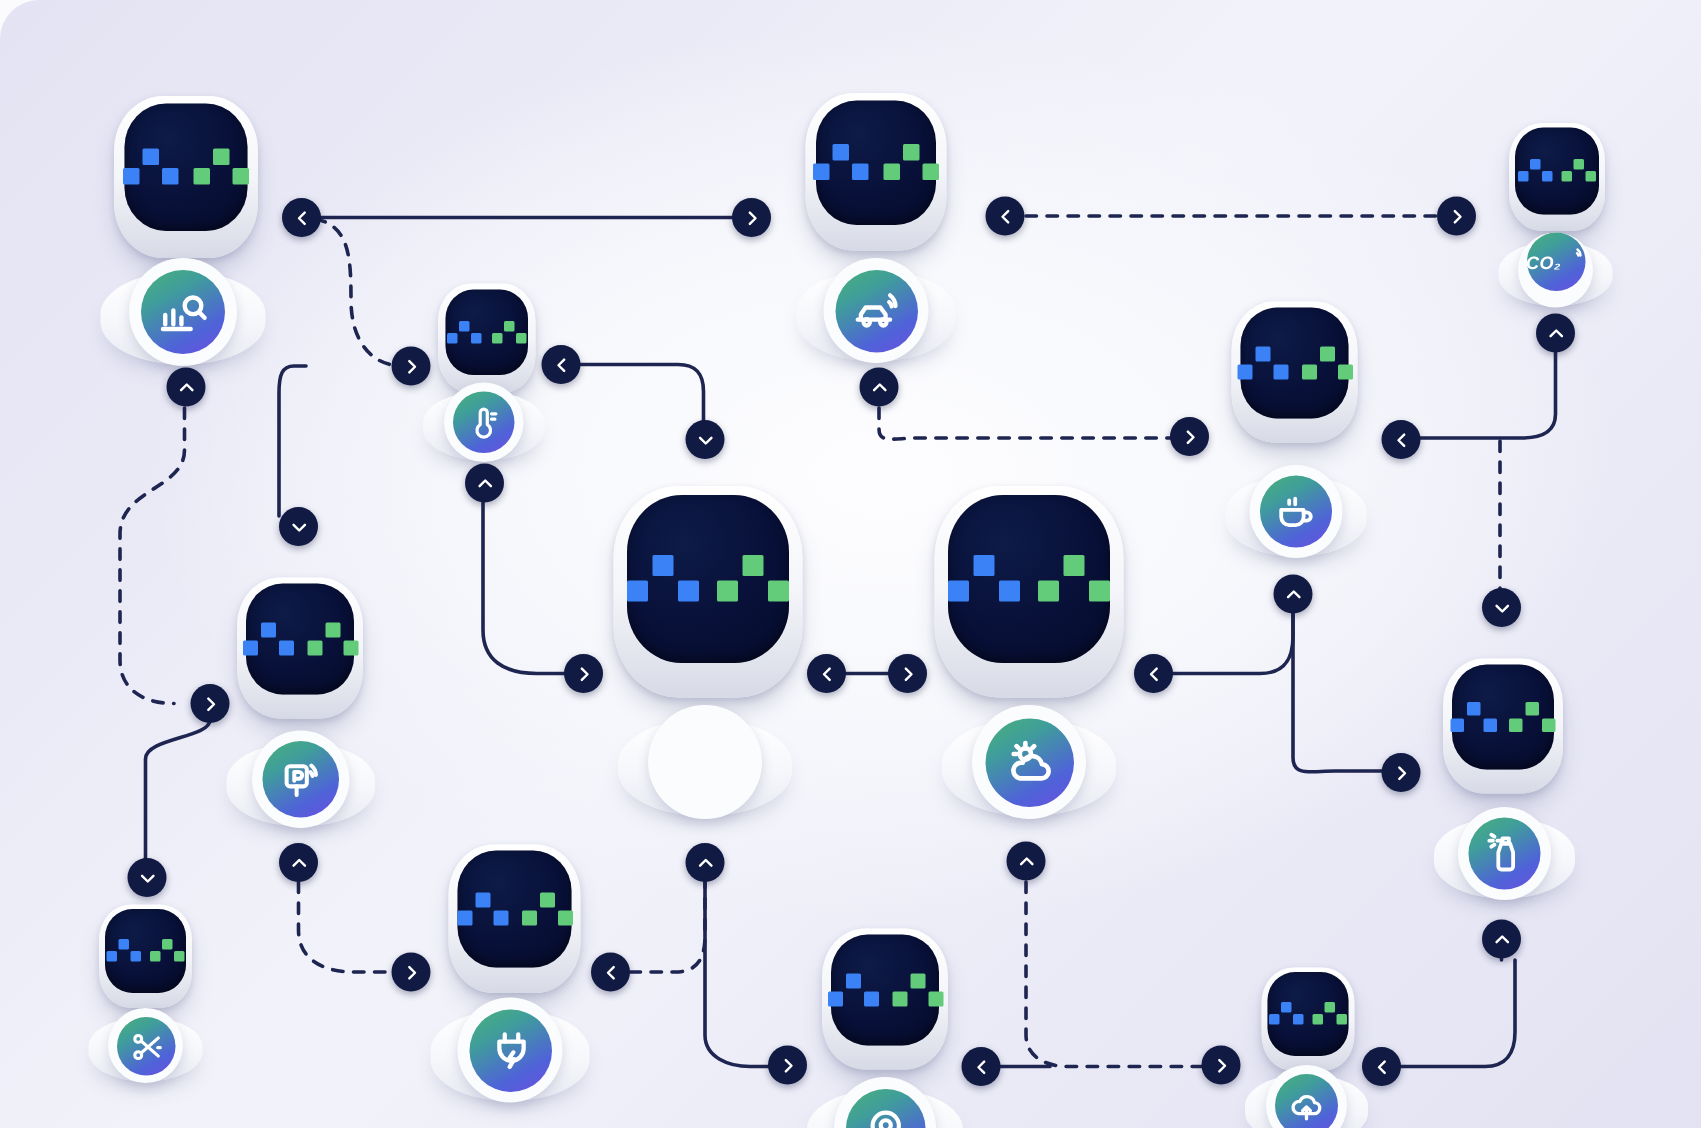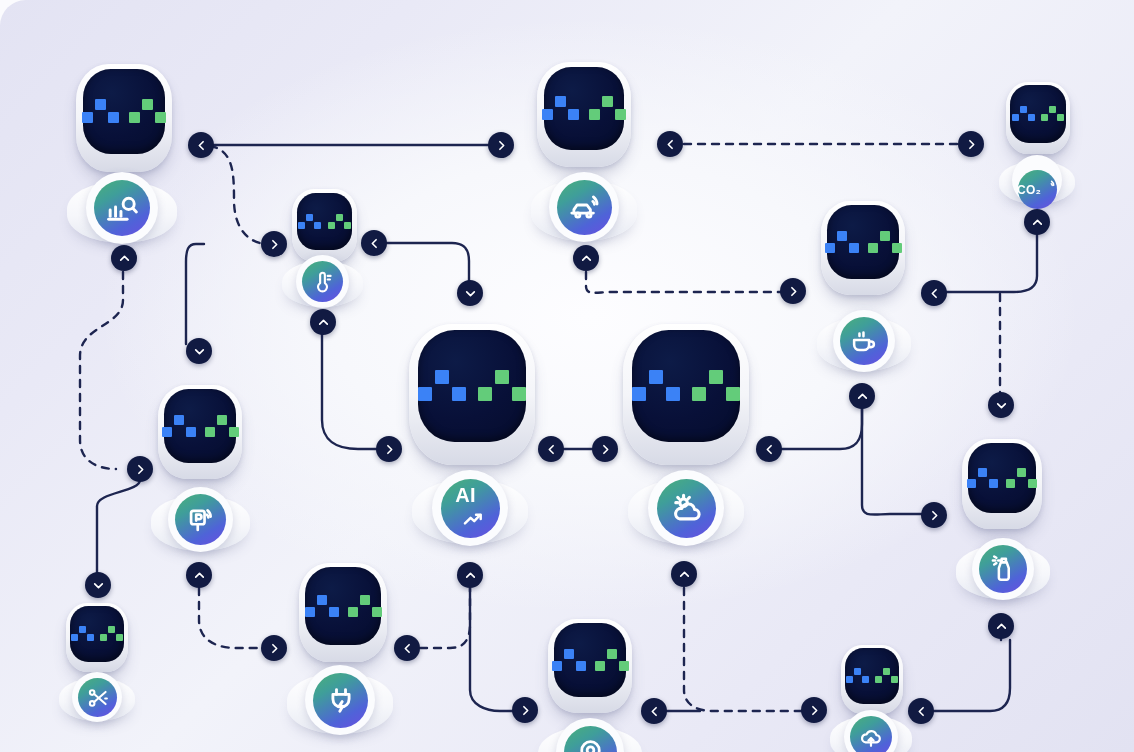--- a/index.html
+++ b/index.html
@@ -273,33 +273,20 @@
               <div class="sq" style="width: 14px; height: 14px; left: 17px; top: 0px; background: rgb(99, 204, 122);"></div>
               <div class="sq" style="width: 14px; height: 14px; left: 0px; top: 17px; background: rgb(99, 204, 122);"></div>
               <div class="sq" style="width: 14px; height: 14px; left: 34px; top: 17px; background: rgb(99, 204, 122);"></div>
             </div>
           </div>
         </div>
       </div>
       <div class="badge node" style="left: 432px; top: 470px; width: 110.2px; height: 76px;">
         <div class="wings" style="width: 115.52px; height: 65.36px; left: -19.76px; top: 9.12px;"></div>
         <div class="ring" style="width: 76px; height: 76px; left: 0px; top: 0px;"></div>
-        <div class="disc" style="width: 59px; height: 59px; left: 9px; top: 9px;">
-          <div style="display: flex; flex-direction: column; align-items: center; line-height: 1;">
-            <span class="lbl" style="font-size: 20px; transform: translateX(-5px);">AI</span>
-            <span style="margin-top: -4px; transform: translateX(4px);">
-              <svg viewBox="0 0 24 24" width="31" height="31">
-                <g fill="none" stroke="#fff" stroke-width="1.9" stroke-linecap="round" stroke-linejoin="round">
-                  <path d="M4.6 17.4 9 13l2.8 2.6 4.6-4.8"></path>
-                  <path d="M13.2 10.6h3.6v3.4"></path>
-                </g>
-              </svg>
-            </span>
-          </div>
-        </div>
       </div>
       <div class="device node" style="left: 537px; top: 62px; width: 94px; height: 105.28px;">
         <div class="puck" style="width: 94px; height: 105.28px;"></div>
         <div class="screen" style="left: 7px; top: 5px; width: 80px; height: 82.8px;">
           <div class="logo" style="gap: 9.9px;">
             <div class="tri" style="width: 37px; height: 24px;">
               <div class="sq" style="width: 11px; height: 11px; left: 13px; top: 0px; background: rgb(59, 130, 246);"></div>
               <div class="sq" style="width: 11px; height: 11px; left: 0px; top: 13px; background: rgb(59, 130, 246);"></div>
               <div class="sq" style="width: 11px; height: 11px; left: 26px; top: 13px; background: rgb(59, 130, 246);"></div>
             </div>
@@ -437,21 +424,21 @@
               <div class="sq" style="width: 7px; height: 7px; left: 8px; top: 0px; background: rgb(99, 204, 122);"></div>
               <div class="sq" style="width: 7px; height: 7px; left: 0px; top: 8px; background: rgb(99, 204, 122);"></div>
               <div class="sq" style="width: 7px; height: 7px; left: 16px; top: 8px; background: rgb(99, 204, 122);"></div>
             </div>
           </div>
         </div>
       </div>
       <div class="badge node" style="left: 1012px; top: 155px; width: 72.5px; height: 50px;">
         <div class="wings" style="width: 76px; height: 43px; left: -13px; top: 6px;"></div>
         <div class="ring" style="width: 50px; height: 50px; left: 0px; top: 0px;"></div>
-        <div class="disc" style="width: 39px; height: 39px; left: 6px; top: 15px;">
+        <div class="disc" style="width: 39px; height: 39px; left: 6px; top: 0; font-style: italic;">
           <div style="display: flex; flex-direction: row; align-items: center; line-height: 1;">
             <span class="lbl" style="font-size: 12px;">CO₂</span>
             <span style="margin-top: -6px; margin-left: -3px;">
               <svg viewBox="0 0 24 24" width="20" height="20">
                 <g fill="none" stroke="#fff" stroke-width="1.9" stroke-linecap="round" stroke-linejoin="round">
                   <path d="M16.4 5.2a6.2 6.2 0 0 1 2.4 4.8"></path>
                   <path d="M16 8.2a2.9 2.9 0 0 1 1.1 1.9"></path>
                 </g>
               </svg>
             </span>

